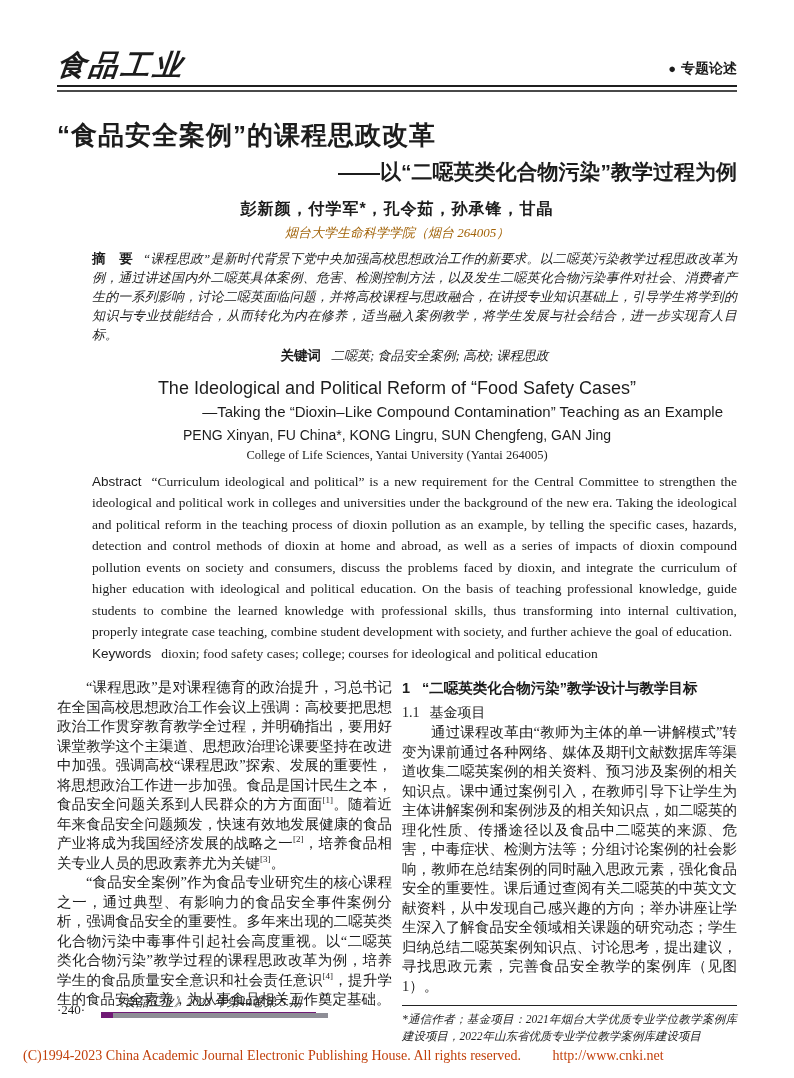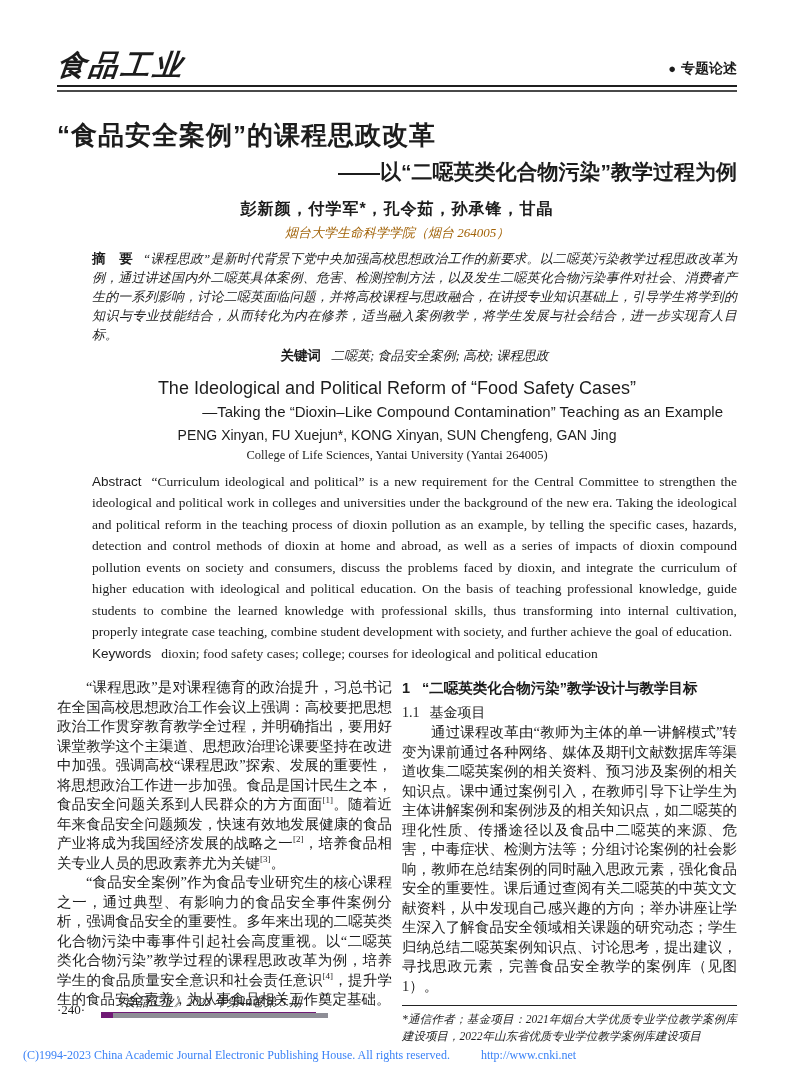--- a/index.html
+++ b/index.html
@@ -160,21 +160,21 @@
   }
   .journal-info{
     font-style:italic;font-size:12.5px;line-height:15px;color:#222;
   }
   .journal-bar{
     position:absolute;left:12px;right:-12px;bottom:-6px;
     height:5px;background:#8e8e96;
   }
   .copyright{
     position:absolute;left:23px;bottom:14px;right:23px;
-    color:#3b82f6;font-size:12px;line-height:17px;
+    color:#c2410c;font-size:14px;line-height:17px;
     white-space:nowrap;
   }
   .copyright .url{margin-left:28px;}
 </style>
 </head>
 <body>
 
 <div class="page">
   <div class="content">
 
@@ -190,21 +190,21 @@
     <div class="title-cn">“食品安全案例”的课程思政改革</div>
     <div class="subtitle-cn">——以“二噁英类化合物污染”教学过程为例</div>
     <div class="authors-cn">彭新颜，付学军*，孔令茹，孙承锋，甘晶</div>
     <div class="affil-cn">烟台大学生命科学学院（烟台 264005）</div>
 
     <p class="abs-cn"><span class="lbl">摘　要</span><span>“课程思政”是新时代背景下党中央加强高校思想政治工作的新要求。以二噁英污染教学过程思政改革为例，通过讲述国内外二噁英具体案例、危害、检测控制方法，以及发生二噁英化合物污染事件对社会、消费者产生的一系列影响，讨论二噁英面临问题，并将高校课程与思政融合，在讲授专业知识基础上，引导学生将学到的知识与专业技能结合，从而转化为内在修养，适当融入案例教学，将学生发展与社会结合，进一步实现育人目标。</span></p>
     <p class="kw-cn"><span class="lbl">关键词</span><span>二噁英; 食品安全案例; 高校; 课程思政</span></p>
 
     <div class="title-en">The Ideological and Political Reform of “Food Safety Cases”</div>
     <div class="subtitle-en">—Taking the “Dioxin–Like Compound Contamination” Teaching as an Example</div>
-    <div class="authors-en">PENG Xinyan, FU Xuejun*, KONG Xinyan, SUN Chengfeng, GAN Jing</div>
+    <div class="authors-en">PENG Xinyan, FU China*, KONG Lingru, SUN Chengfeng, GAN Jing</div>
     <div class="affil-en">College of Life Sciences, Yantai University (Yantai 264005)</div>
 
     <p class="abs-en"><span class="lbl">Abstract</span><span>“Curriculum ideological and political” is a new requirement for the Central Committee to strengthen the ideological and political work in colleges and universities under the background of the new era. Taking the ideological and political reform in the teaching process of dioxin pollution as an example, by telling the specific cases, hazards, detection and control methods of dioxin at home and abroad, as well as a series of impacts of dioxin compound pollution events on society and consumers, discuss the problems faced by dioxin, and integrate the curriculum of higher education with ideological and political education. On the basis of teaching professional knowledge, guide students to combine the learned knowledge with professional skills, thus transforming into internal cultivation, properly integrate case teaching, combine student development with society, and further achieve the goal of education.</span></p>
     <p class="kw-en"><span class="lbl">Keywords</span><span>dioxin; food safety cases; college; courses for ideological and political education</span></p>
 
     <div class="columns">
       <div class="col">
         <p>“课程思政”是对课程德育的政治提升，习总书记在全国高校思想政治工作会议上强调：高校要把思想政治工作贯穿教育教学全过程，并明确指出，要用好课堂教学这个主渠道、思想政治理论课要坚持在改进中加强。强调高校“课程思政”探索、发展的重要性，将思想政治工作进一步加强。食品是国计民生之本，食品安全问题关系到人民群众的方方面面<sup class="ref">[1]</sup>。随着近年来食品安全问题频发，快速有效地发展健康的食品产业将成为我国经济发展的战略之一<sup class="ref">[2]</sup>，培养食品相关专业人员的思政素养尤为关键<sup class="ref">[3]</sup>。</p>
         <p>“食品安全案例”作为食品专业研究生的核心课程之一，通过典型、有影响力的食品安全事件案例分析，强调食品安全的重要性。多年来出现的二噁英类化合物污染中毒事件引起社会高度重视。以“二噁英类化合物污染”教学过程的课程思政改革为例，培养学生的食品质量安全意识和社会责任意识<sup class="ref">[4]</sup>，提升学生的食品安全素养，为从事食品相关工作奠定基础。</p>
       </div>

